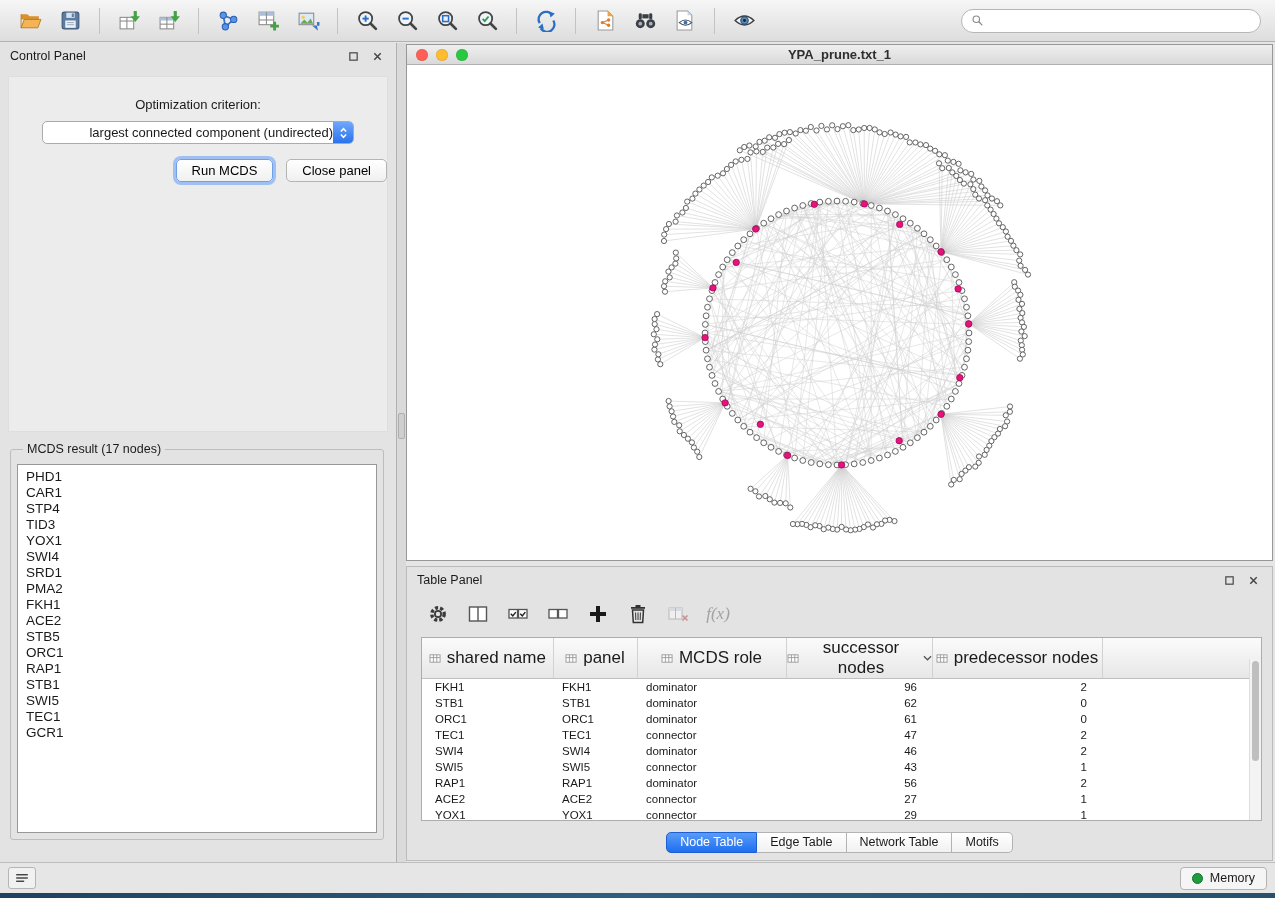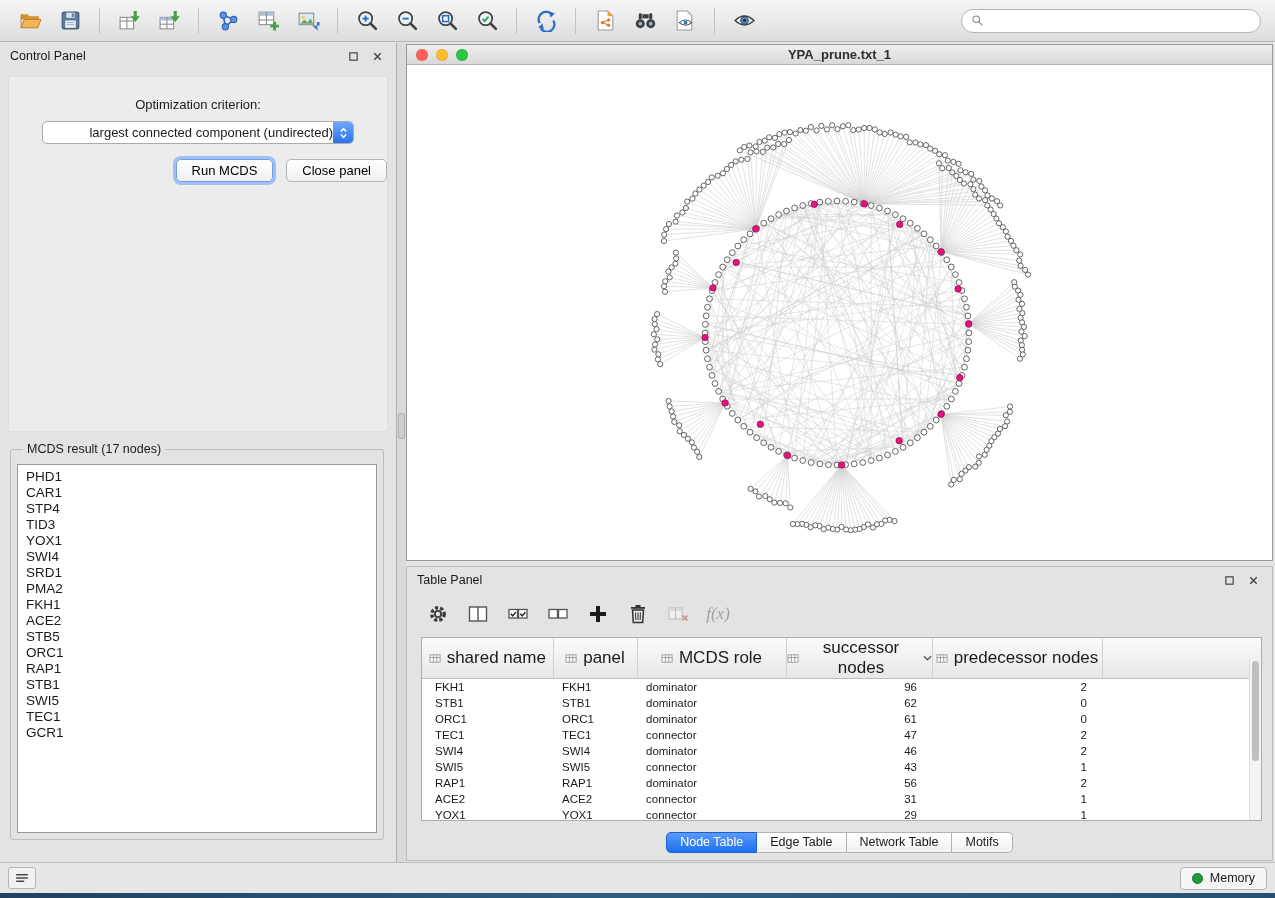--- a/index.html
+++ b/index.html
@@ -1326,21 +1326,21 @@
               <td>RAP1</td>
               <td>dominator</td>
               <td class="num">56</td>
               <td class="num">2</td>
               <td></td>
             </tr>
             <tr>
               <td>ACE2</td>
               <td>ACE2</td>
               <td>connector</td>
-              <td class="num">31</td>
+              <td class="num">27</td>
               <td class="num">1</td>
               <td></td>
             </tr>
             <tr>
               <td>YOX1</td>
               <td>YOX1</td>
               <td>connector</td>
               <td class="num">29</td>
               <td class="num">1</td>
               <td></td>

